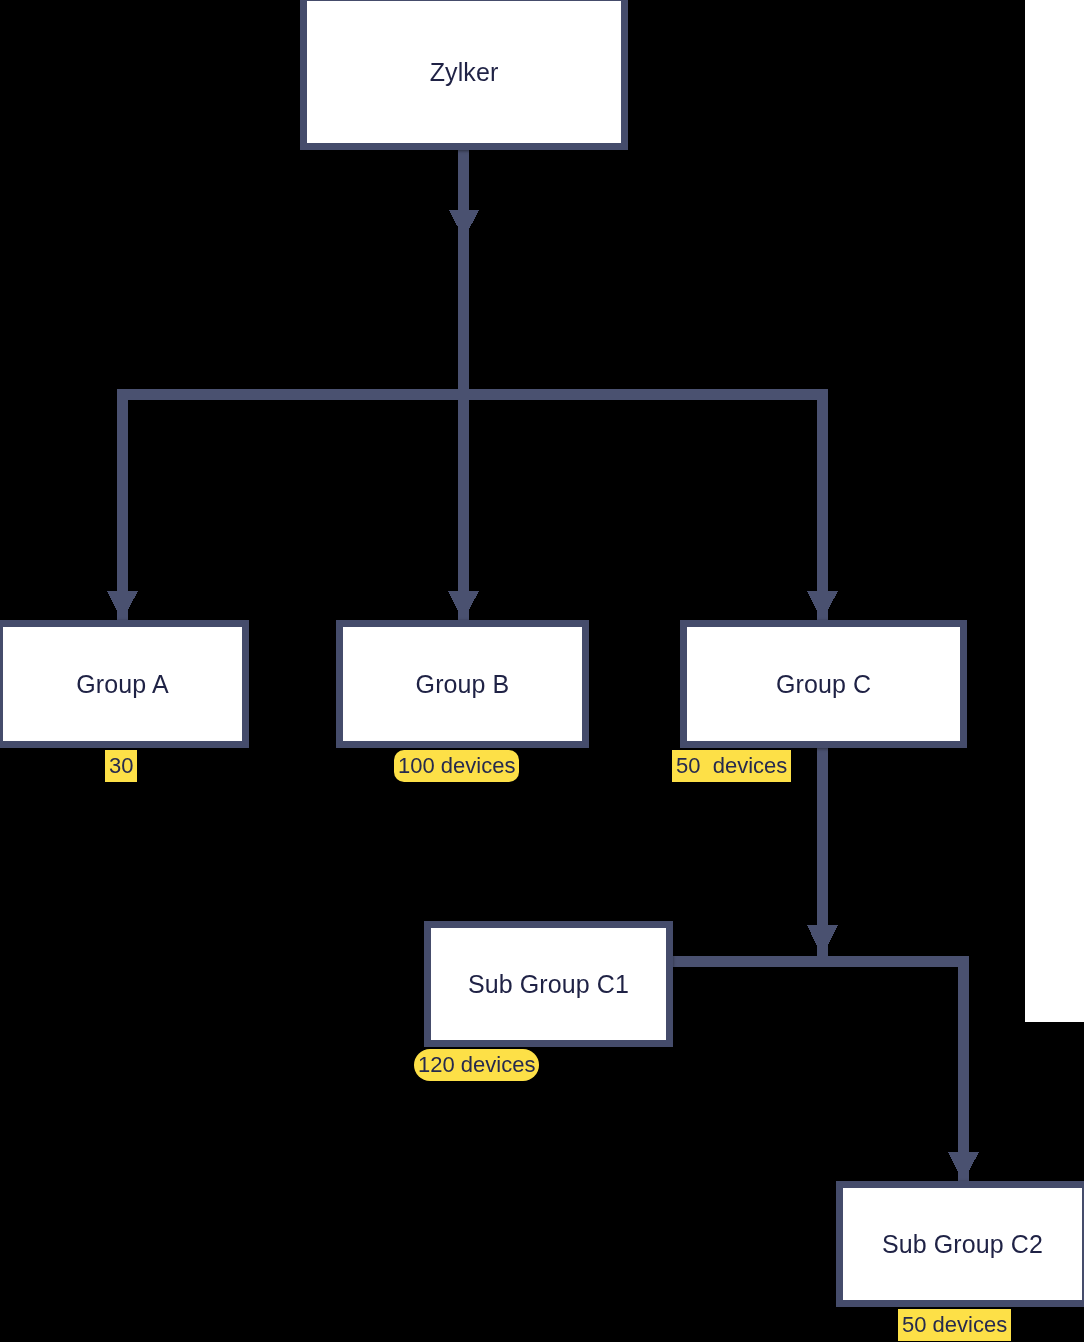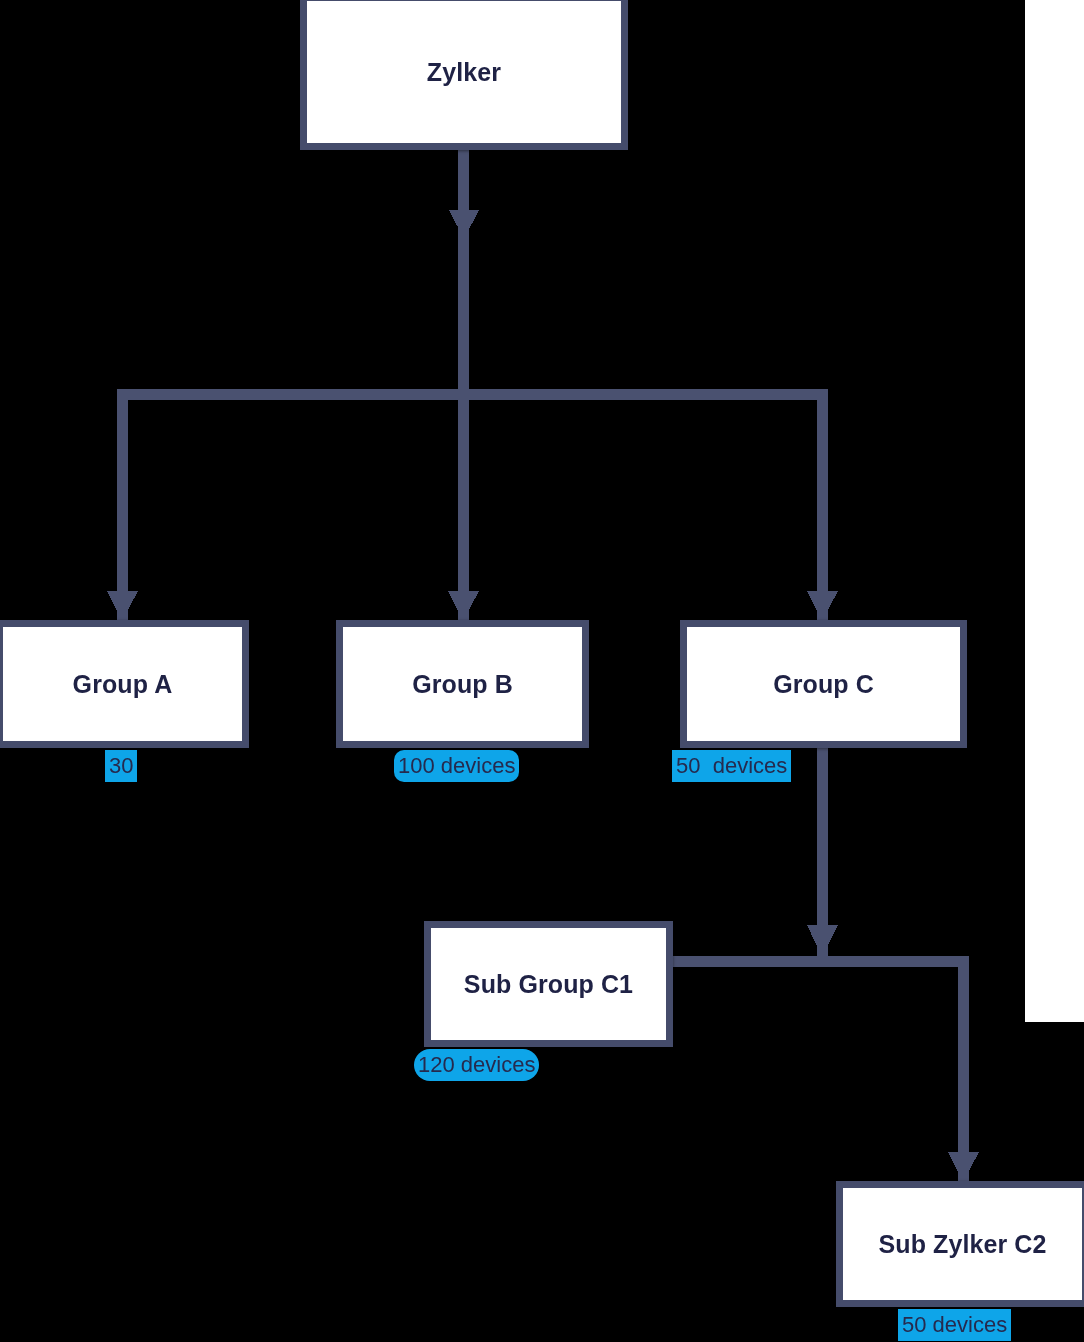--- a/index.html
+++ b/index.html
@@ -35,27 +35,26 @@
     justify-content:center;
     z-index:2;
   }
   .node-label{
     color:#1f2245;
     font-size:25px;
     line-height:1.2;
     letter-spacing:0.1px;
     white-space:nowrap;
     user-select:none;
-    font-weight:bold;
   }
 
   
   .chip{
     position:absolute;
-    background:#0ea5e9;
+    background:#fde047;
     color:#262a4e;
     font-size:22px;
     line-height:30px;
     height:32px;
     padding:1px 4px 1px 4px;
     white-space:pre;
     box-sizing:border-box;
     z-index:3;
     user-select:none;
   }
@@ -122,17 +121,17 @@
     <span class="node-label">Group C</span>
   </div>
   <div class="chip" style="left:672px;top:750px;">50  devices</div>
 
   <div class="node" style="left:400px;top:921px;width:249px;height:126px;margin-left:24px;">
     <span class="node-label">Sub Group C1</span>
   </div>
   <div class="chip" style="left:414px;top:1049px;border-radius:16px;">120 devices</div>
 
   <div class="node" style="left:836px;top:1181px;width:253px;height:126px;">
-    <span class="node-label">Sub Zylker C2</span>
+    <span class="node-label">Sub Group C2</span>
   </div>
   <div class="chip" style="left:898px;top:1309px;">50 devices</div>
 
 </div>
 
 </body></html>

